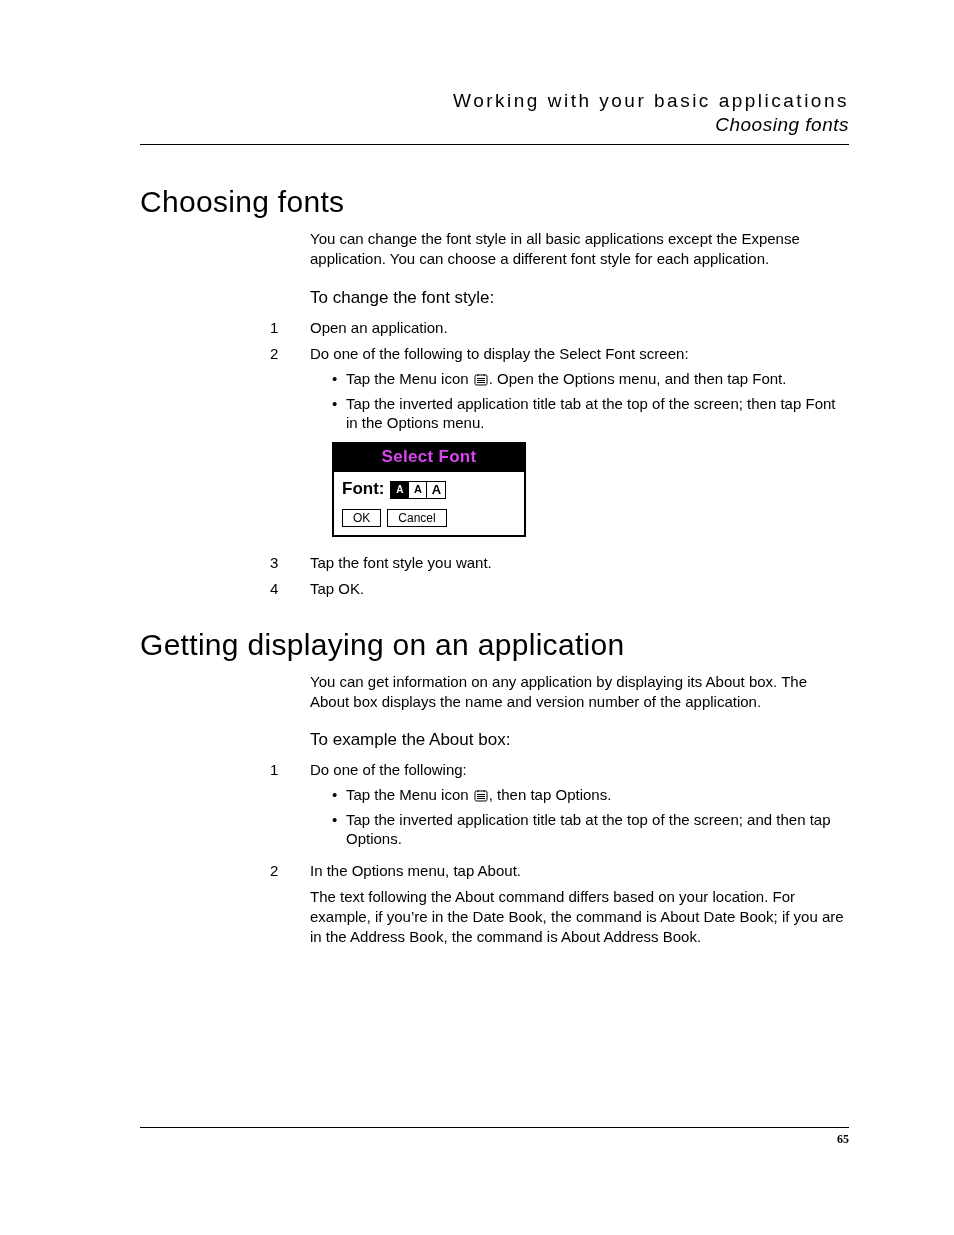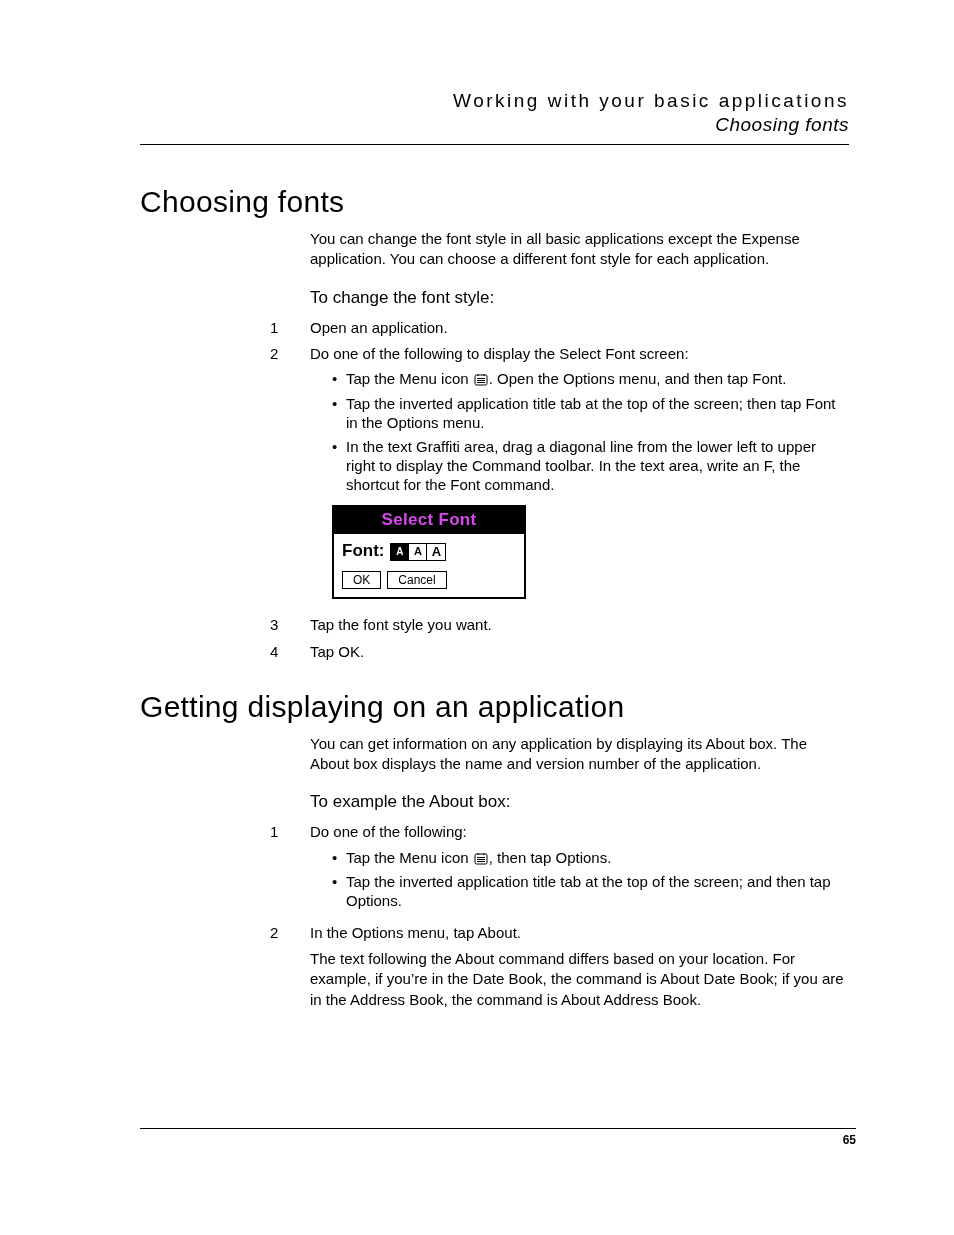--- a/index.html
+++ b/index.html
@@ -160,22 +160,23 @@
     background: #fff;
   }
 
   .step .after {
     margin-top: 6px;
   }
 
   .footer {
     position: absolute;
     left: 140px;
-    right: 98px;
+    right: 105px;
     bottom: 88px;
+    font-family: Liberation Serif, serif;
   }
   .footer hr {
     border: none;
     border-top: 1px solid #000;
     margin: 0 0 4px 0;
   }
   .footer .pnum {
     text-align: right;
     font-size: 12px;
     font-weight: bold;
@@ -209,21 +210,20 @@
           <li>
             <span>Tap the Menu icon </span><span class="menu-icon"><svg width="14" height="13" viewBox="0 0 14 13">
                   <rect x="1" y="2" width="12" height="10" rx="1.5" fill="none" stroke="#000" stroke-width="1"></rect>
                   <path d="M4 1 v2 M10 1 v2" stroke="#000" stroke-width="1"></path>
                   <line x1="3" y1="5.5" x2="11" y2="5.5" stroke="#000"></line>
                   <line x1="3" y1="7.5" x2="11" y2="7.5" stroke="#000"></line>
                   <line x1="3" y1="9.5" x2="11" y2="9.5" stroke="#000"></line>
                 </svg></span><span>. Open the Options menu, and then tap Font.</span>
           </li>
           <li>Tap the inverted application title tab at the top of the screen; then tap Font in the Options menu.</li>
-          <li>In the text Graffiti area, drag a diagonal line from the lower left to upper right to display the Command toolbar. In the text area, write an F, the shortcut for the Font command.</li>
         </ul>
 
         
         <div class="dialog">
           <div class="titlebar">Select Font</div>
           <div class="dlg-body">
             <div class="font-row">
               <span class="font-label">Font:</span>
               <div class="font-opts">
                 <div class="font-opt s1 selected">A</div>

